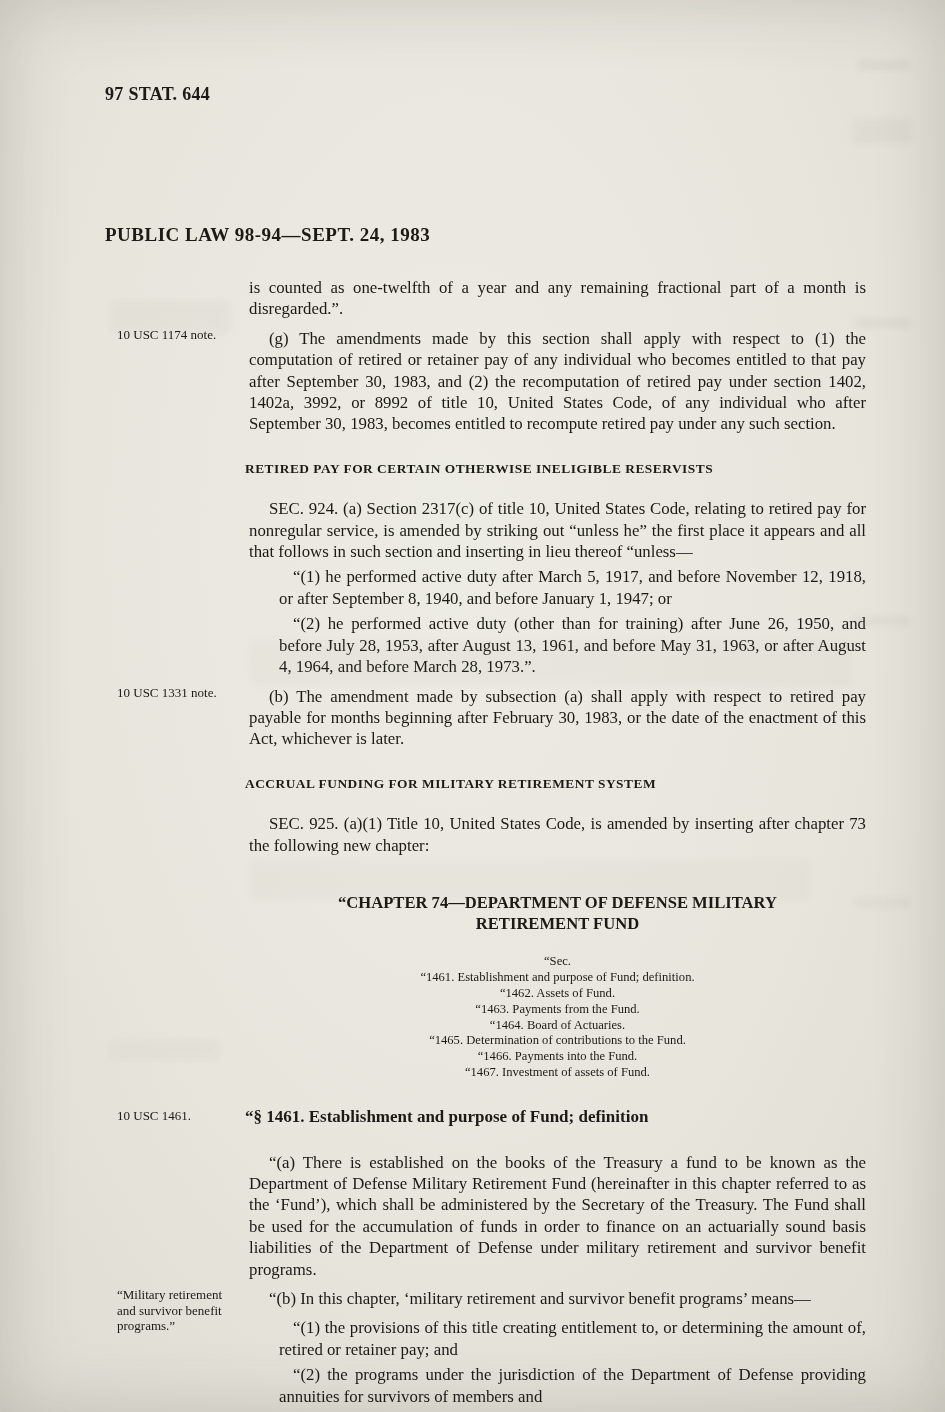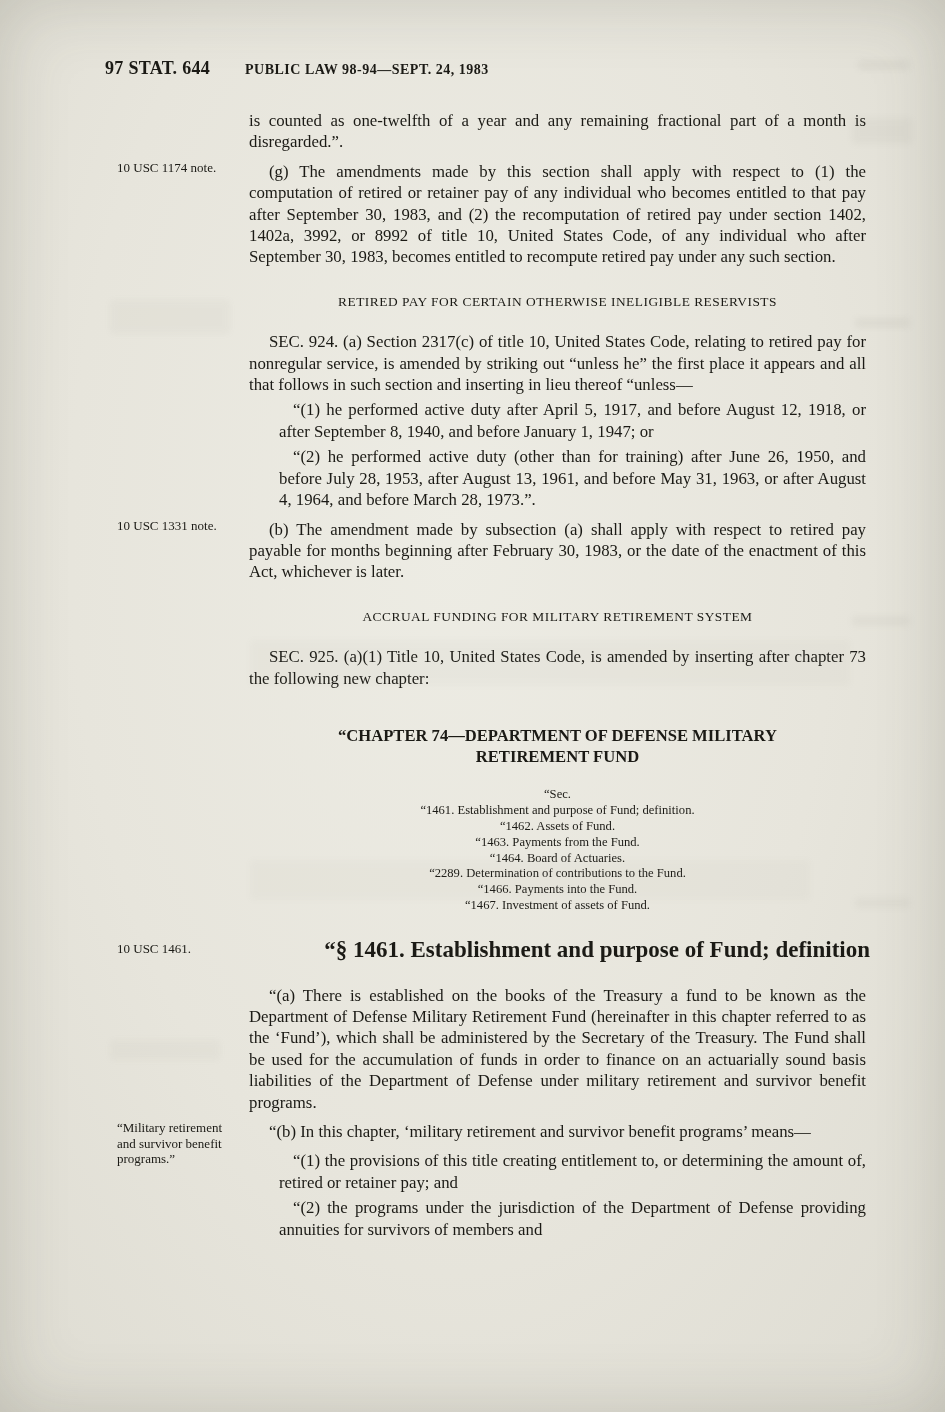--- a/index.html
+++ b/index.html
@@ -9,36 +9,36 @@
     font-family:"Liberation Serif", serif;
     -webkit-font-smoothing:antialiased;
   }
   .page{
     position:relative;width:945px;height:1412px;overflow:hidden;
     background:radial-gradient(ellipse at 48% 38%, #edece4 0%, #e7e5dc 55%, #dddbd1 100%);
     color:#1b1a15;
     box-shadow:inset 0 0 70px rgba(70,68,55,.20);
   }
   
-  .pageheader{display:flex;align-items:baseline;padding:58px 75px 0 105px;}
+  .pageheader{display:flex;align-items:baseline;padding:84px 75px 0 105px;flex-direction:column;}
   .stat{width:140px;flex:0 0 140px;font-size:18px;font-weight:700;letter-spacing:.3px;}
-  .lawtitle{flex:1;text-align:left;font-size:14px;font-weight:700;letter-spacing:.5px;}
+  .lawtitle{flex:1;text-align:left;font-size:19px;font-weight:700;letter-spacing:.5px;}
   
   main{padding:27px 75px 0 105px;}
   .row{display:flex;}
   .notecell{width:140px;flex:0 0 140px;position:relative;}
   .note{position:absolute;top:3px;left:12px;width:120px;font-size:13px;line-height:15.5px;text-align:left;}
   .textcell{width:625px;flex:0 0 625px;font-size:16.8px;line-height:21.4px;text-align:justify;}
   p{margin:4px;}
   .indent{text-indent:20px;}
   .sub{margin-left:34px;text-indent:14px;}
-  .crosshead{font-weight:400;font-size:13.4px;letter-spacing:.5px;text-align:center;text-indent:0;margin:19px 0 15px;}
+  .crosshead{font-weight:700;font-size:13.4px;letter-spacing:.5px;text-indent:0;margin:19px 0 15px;}
   .chapterhead{font-weight:700;font-size:16.6px;line-height:21px;text-align:center;text-indent:0;margin:32px auto 20px;max-width:500px;}
   .seclist{font-size:12.6px;line-height:15.9px;text-align:center;margin:0 0 24px;}
-  .sechead{font-weight:700;font-size:23px;text-indent:0;margin:1px 0 20px;text-align:right;}
+  .sechead{font-weight:700;font-size:17px;text-indent:0;margin:1px 0 20px;text-align:left;}
   
   .ghost{position:absolute;background:#8d8b80;opacity:.09;filter:blur(3px);border-radius:2px;}
   .g1{left:858px;top:60px;width:52px;height:10px;}
   .g2{left:852px;top:118px;width:60px;height:26px;opacity:.07;}
   .g3{left:855px;top:318px;width:55px;height:10px;}
   .g4{left:852px;top:616px;width:58px;height:10px;opacity:.08;}
   .g5{left:855px;top:898px;width:55px;height:10px;opacity:.07;}
   .g6{left:110px;top:300px;width:120px;height:34px;opacity:.05;}
   .g7{left:250px;top:640px;width:600px;height:46px;opacity:.04;}
   .g8{left:250px;top:860px;width:560px;height:40px;opacity:.04;}
@@ -86,21 +86,21 @@
       <div class="notecell"></div>
       <div class="textcell">
         <p class="crosshead">RETIRED PAY FOR CERTAIN OTHERWISE INELIGIBLE RESERVISTS</p>
       </div>
     </div>
 
     <div class="row">
       <div class="notecell"></div>
       <div class="textcell">
         <p class="indent">SEC. 924. (a) Section 2317(c) of title 10, United States Code, relating to retired pay for nonregular service, is amended by striking out “unless he” the first place it appears and all that follows in such section and inserting in lieu thereof “unless—</p>
-        <p class="sub">“(1) he performed active duty after April 5, 1917, and before August 12, 1918, or after September 8, 1940, and before January 1, 1947; or</p>
+        <p class="sub">“(1) he performed active duty after March 5, 1917, and before November 12, 1918, or after September 8, 1940, and before January 1, 1947; or</p>
         <p class="sub">“(2) he performed active duty (other than for training) after June 26, 1950, and before July 28, 1953, after August 13, 1961, and before May 31, 1963, or after August 4, 1964, and before March 28, 1973.”.</p>
       </div>
     </div>
 
     <div class="row">
       <div class="notecell">
         <div class="note">10 USC 1331 note.</div>
       </div>
       <div class="textcell">
         <p class="indent">(b) The amendment made by subsection (a) shall apply with respect to retired pay payable for months beginning after February 30, 1983, or the date of the enactment of this Act, whichever is later.</p>
@@ -130,21 +130,21 @@
 
     <div class="row">
       <div class="notecell"></div>
       <div class="textcell">
         <div class="seclist">
           <div>“Sec.</div>
           <div>“1461. Establishment and purpose of Fund; definition.</div>
           <div>“1462. Assets of Fund.</div>
           <div>“1463. Payments from the Fund.</div>
           <div>“1464. Board of Actuaries.</div>
-          <div>“2289. Determination of contributions to the Fund.</div>
+          <div>“1465. Determination of contributions to the Fund.</div>
           <div>“1466. Payments into the Fund.</div>
           <div>“1467. Investment of assets of Fund.</div>
         </div>
       </div>
     </div>
 
     <div class="row">
       <div class="notecell">
         <div class="note">10 USC 1461.</div>
       </div>

